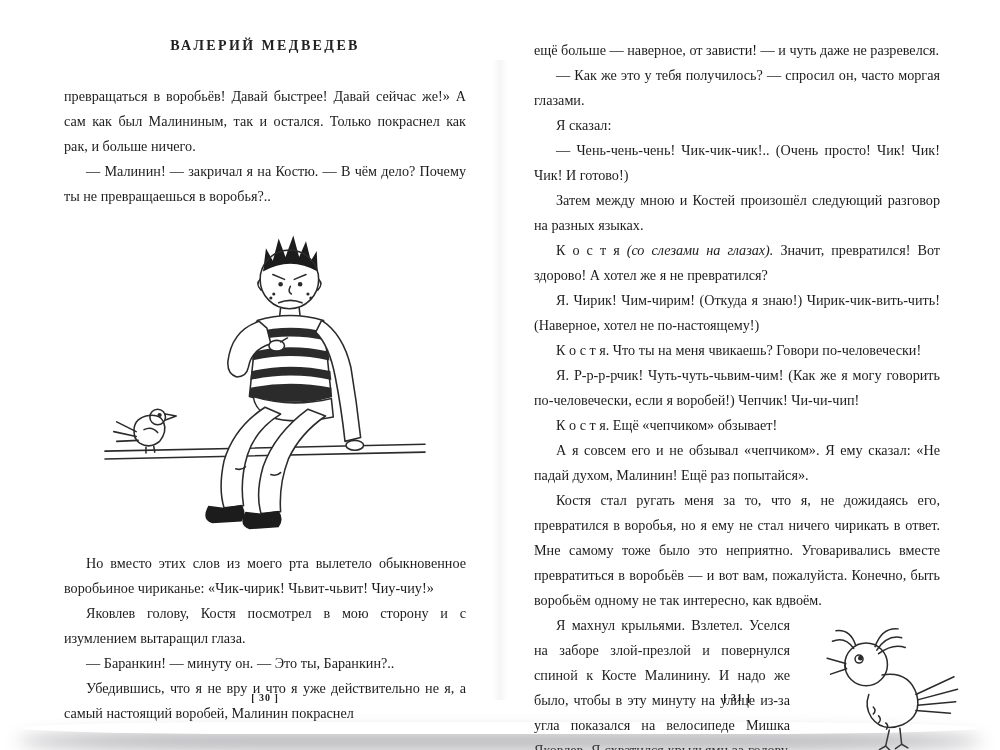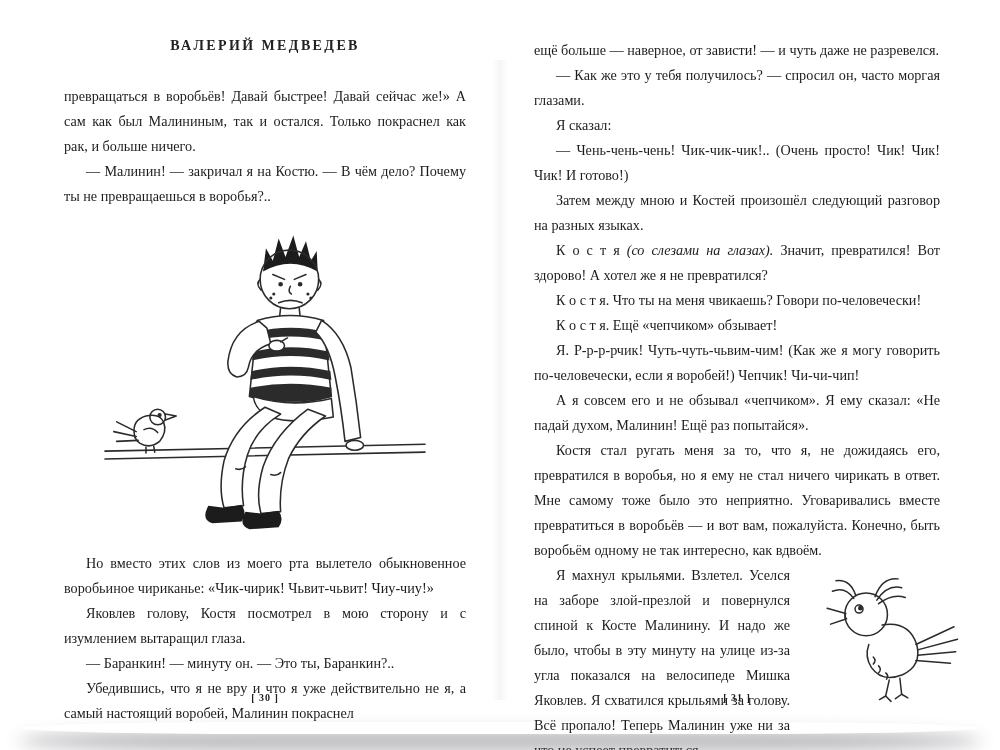--- a/index.html
+++ b/index.html
@@ -123,23 +123,24 @@
     <p class="para indent">— Как же это у тебя получилось? — спросил он, часто моргая глазами.</p>
     <p class="para indent">Я сказал:</p>
     <p class="para indent">— Чень-чень-чень! Чик-чик-чик!.. (Очень просто! Чик! Чик! Чик! И готово!)</p>
     <p class="para indent">Затем между мною и Костей произошёл следующий разговор на разных языках.</p>
 
     <p class="para indent">
       <span>К о с т я </span><i class="stage">(со слезами на глазах).</i>
       <span>Значит, превратился! Вот здорово! А хотел же я не превратился?</span>
     </p>
 
+    <p class="para indent">Я. Чирик! Чим-чирим! (Откуда я знаю!) Чирик-чик-вить-чить! (Наверное, хотел не по-настоящему!)</p>
     <p class="para indent">К о с т я. Что ты на меня чвикаешь? Говори по-человечески!</p>
+    <p class="para indent">Я. Р-р-р-рчик! Чуть-чуть-чьвим-чим! (Как же я могу говорить по-человечески, если я воробей!) Чепчик! Чи-чи-чип!</p>
     <p class="para indent">К о с т я. Ещё «чепчиком» обзывает!</p>
-    <p class="para indent">Я. Р-р-р-рчик! Чуть-чуть-чьвим-чим! (Как же я могу говорить по-человечески, если я воробей!) Чепчик! Чи-чи-чип!</p>
     <p class="para indent">А я совсем его и не обзывал «чепчиком». Я ему сказал: «Не падай духом, Малинин! Ещё раз попытайся».</p>
     <p class="para indent">Костя стал ругать меня за то, что я, не дожидаясь его, превратился в воробья, но я ему не стал ничего чирикать в ответ. Мне самому тоже было это неприятно. Уговаривались вместе превратиться в воробьёв — и вот вам, пожалуйста. Конечно, быть воробьём одному не так интересно, как вдвоём.</p>
 
     <p class="para indent">
       <span class="sparrow-float">
         <svg viewBox="0 0 160 160" width="142" height="152">
           <g fill="none" stroke="#2b2b2b" stroke-width="1.7" stroke-linecap="round" stroke-linejoin="round">
 
             <circle cx="52" cy="50" r="24"></circle>
             <circle cx="44" cy="44" r="4.5"></circle>

